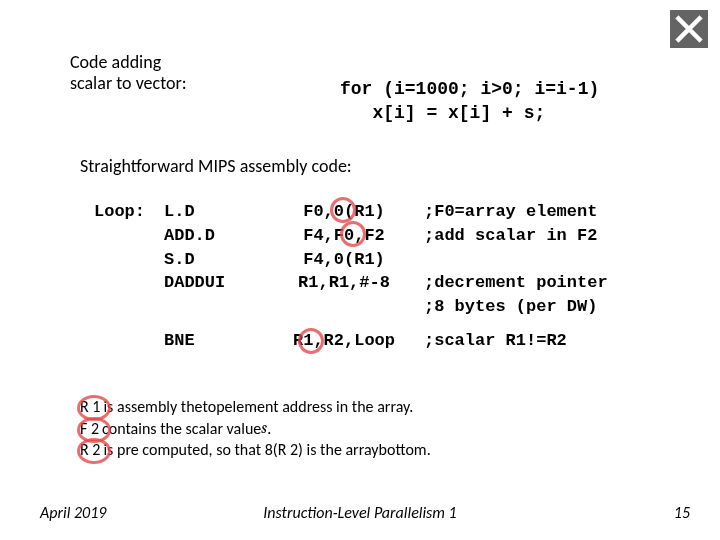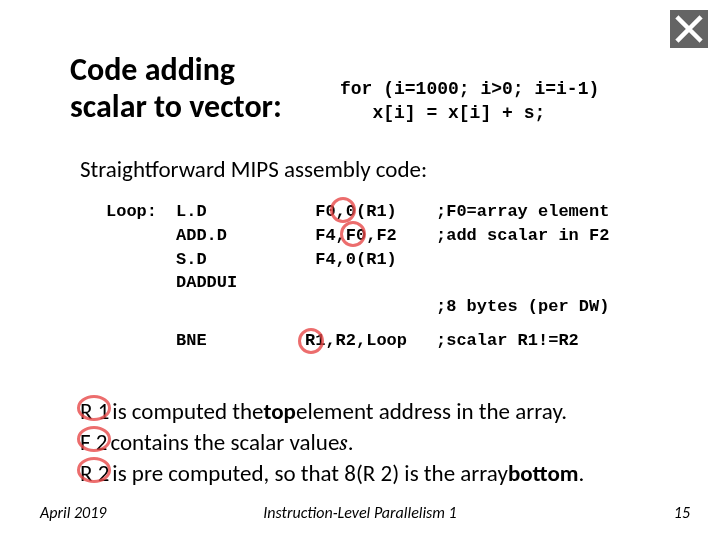--- a/index.html
+++ b/index.html
@@ -24,48 +24,47 @@
   }
   .logo svg { width: 30px; height: 30px; }
   .header-row {
     position: absolute;
     top: 52px;
     left: 70px;
     right: 60px;
     display: flex;
   }
   .heading-left {
-    font-size: 32px;
+    font-size: 18px;
     line-height: 1.15;
     color: #000;
-    font-weight: bold;
   }
   .code-right {
     position: absolute;
     top: 44px;
     left: 340px;
     font-family: "Courier New", monospace;
     font-size: 18px;
     font-weight: bold;
     line-height: 1.35;
     white-space: pre;
     color: #000;
     margin-top: 33px;
   }
   .subheading {
     position: absolute;
     top: 155px;
     left: 80px;
-    font-size: 23px;
+    font-size: 18px;
     color: #000;
   }
   .asm-block {
     position: absolute;
     top: 200px;
-    left: 106px;
+    left: 94px;
     font-family: "Courier New", monospace;
     font-size: 17px;
     font-weight: bold;
     line-height: 1.4;
     color: #000;
   }
   .asm-row { display: flex; }
   .col-label { width: 70px; }
   .col-op    { width: 100px; }
   .col-args  { width: 160px; text-align: center; }
@@ -76,21 +75,21 @@
     border: 3px solid rgba(231,72,72,0.8);
     border-radius: 50%;
     width: 26px;
     height: 26px;
     pointer-events: none;
   }
   .notes {
     position: absolute;
     top: 396px;
     left: 80px;
-    font-size: 23px;
+    font-size: 16px;
     line-height: 1.35;
     color: #000;
   }
   .notes .row { display: flex; align-items: center; }
   .notes .code { font-family: Calibri, Arial, sans-serif; }
   .strike-circle {
     position: relative;
     display: inline-flex;
     align-items: center;
     justify-content: center;
@@ -111,21 +110,21 @@
     left: 0;
     width: 100%;
     display: flex;
     font-size: 16px;
     color: #000;
     font-style: italic;
   }
   .footer .left { position: absolute; left: 40px; }
   .footer .center { width: 100%; text-align: center; }
   .footer .right { position: absolute; right: 30px; }
-  .bold { font-weight: bold; }
+  .bold { font-weight: normal; }
   .ital { font-style: italic; font-family: Cambria, Georgia, serif; }
 </style>
 </head>
 <body>
 
 <div class="logo">
   <svg viewBox="0 0 40 40">
     <path d="M6 6 L34 34 M34 6 L20 20 M6 34 L16 24" stroke="#ffffff" stroke-width="6" stroke-linecap="square" fill="none"></path>
   </svg>
 </div>
@@ -156,20 +155,22 @@
     <span class="col-comm">;add scalar in F2</span>
   </div>
   <div class="asm-row">
     <span class="col-label"></span>
     <span class="col-op">S.D</span>
     <span class="col-args">F4,0(R1)</span>
   </div>
   <div class="asm-row">
     <span class="col-label"></span>
     <span class="col-op">DADDUI</span>
+    <span class="col-args">R1,R1,#-8</span>
+    <span class="col-comm">;decrement pointer</span>
   </div>
   <div class="asm-row">
     <span class="col-label"></span>
     <span class="col-op"></span>
     <span class="col-args"></span>
     <span class="col-comm">;8 bytes (per DW)</span>
   </div>
   <div class="gap"></div>
   <div class="asm-row">
     <span class="col-label"></span>
@@ -182,21 +183,21 @@
 <div class="circle" style="top:197px; left:330px;"></div>
 <div class="circle" style="top:221px; left:340px;"></div>
 <div class="circle" style="top:328px; left:298px;"></div>
 
 <div class="notes">
   <div class="row">
     <span class="strike-circle">
       <span class="oval"></span>
       <span class="code">R 1</span>
     </span>
-    <span> is computed the </span>
+    <span> is assembly the </span>
     <span class="bold">top</span>
     <span> element address in the array.</span>
   </div>
   <div class="row">
     <span class="strike-circle">
       <span class="oval"></span>
       <span class="code">F 2</span>
     </span>
     <span> contains the scalar value </span>
     <span class="ital">s</span>

